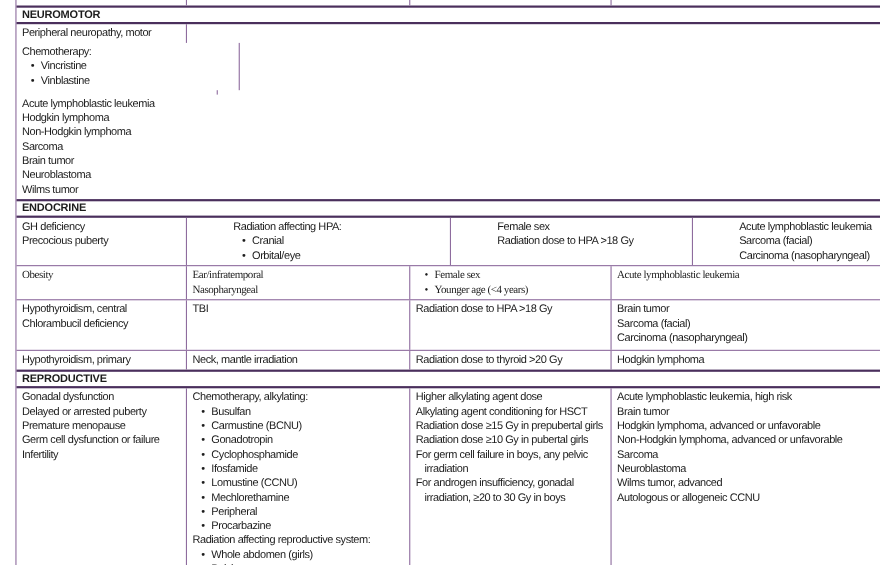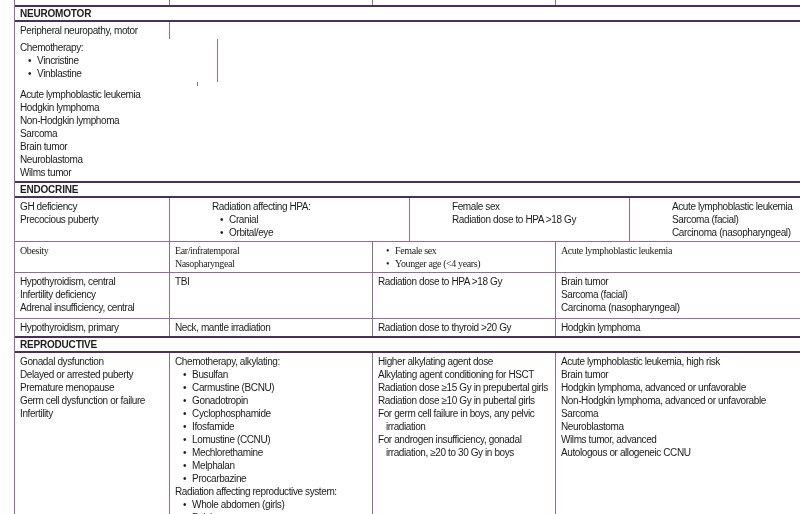--- a/index.html
+++ b/index.html
@@ -124,22 +124,21 @@
           <div class="item bullet">Female sex</div>
           <div class="item bullet">Younger age (&lt;4 years)</div>
         </div>
         <div class="tcell c3">
           <div class="item">Acute lymphoblastic leukemia</div>
         </div>
       </div>
       <div class="trow" style="min-height: 46px;">
         <div class="tcell c0">
           <div class="item">Hypothyroidism, central</div>
-          <div class="item">Infertility deficiency</div>
-          <div class="item">Adrenal insufficiency, central</div>
+          <div class="item">Chlorambucil deficiency</div>
         </div>
         <div class="tcell c1">
           <div class="item">TBI</div>
         </div>
         <div class="tcell c2">
           <div class="item">Radiation dose to HPA &gt;18 Gy</div>
         </div>
         <div class="tcell c3">
           <div class="item">Brain tumor</div>
           <div class="item">Sarcoma (facial)</div>
@@ -173,21 +172,21 @@
         </div>
         <div class="tcell c1">
           <div class="item">Chemotherapy, alkylating:</div>
           <div class="item bullet">Busulfan</div>
           <div class="item bullet">Carmustine (BCNU)</div>
           <div class="item bullet">Gonadotropin</div>
           <div class="item bullet">Cyclophosphamide</div>
           <div class="item bullet">Ifosfamide</div>
           <div class="item bullet">Lomustine (CCNU)</div>
           <div class="item bullet">Mechlorethamine</div>
-          <div class="item bullet">Melphalan</div>
+          <div class="item bullet">Peripheral</div>
           <div class="item bullet">Procarbazine</div>
           <div class="item">Radiation affecting reproductive system:</div>
           <div class="item bullet">Whole abdomen (girls)</div>
           <div class="item bullet">Pelvic</div>
           <div class="item bullet">Lumbar/sacral spine (girls)</div>
           <div class="item bullet">Testicular (boys)</div>
           <div class="item bullet">TBI</div>
         </div>
         <div class="tcell c2">
           <div class="item">Higher alkylating agent dose</div>

